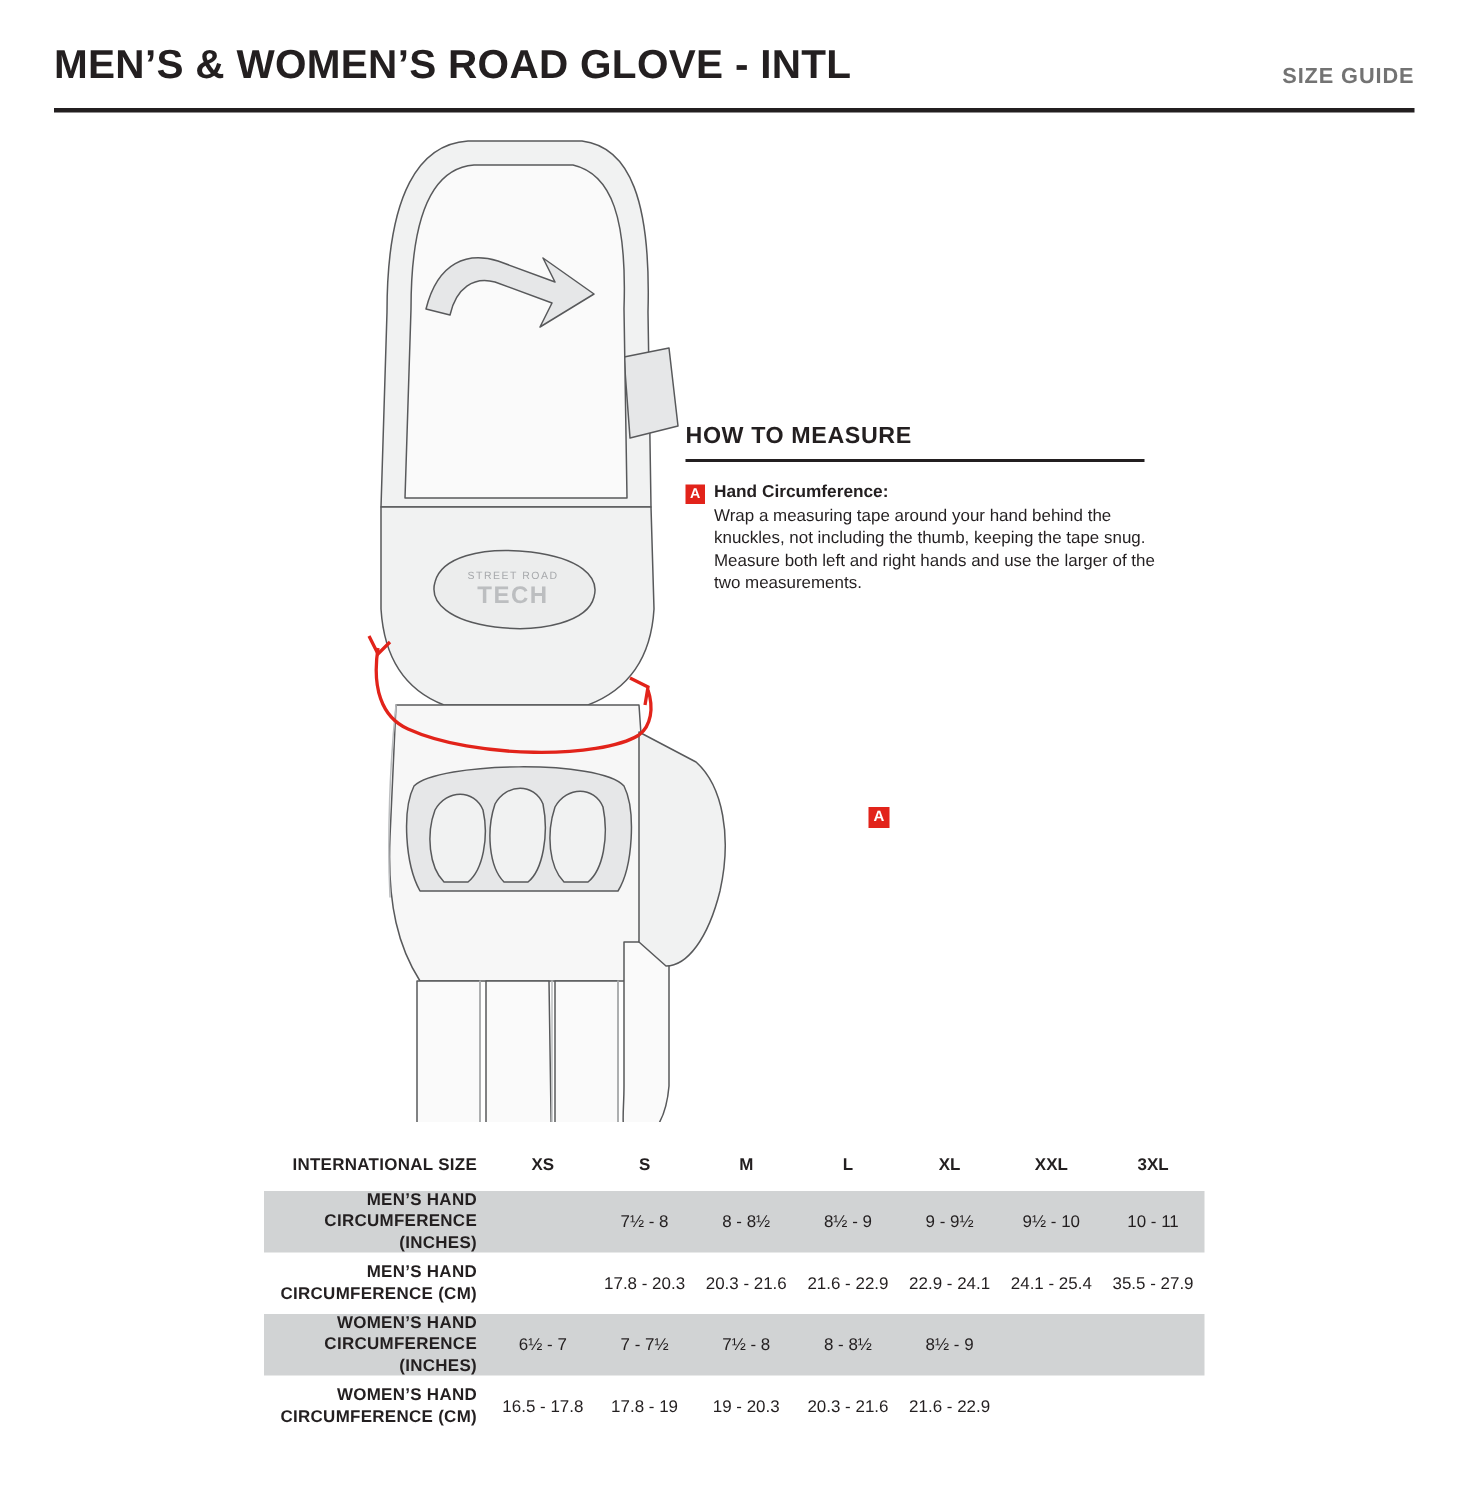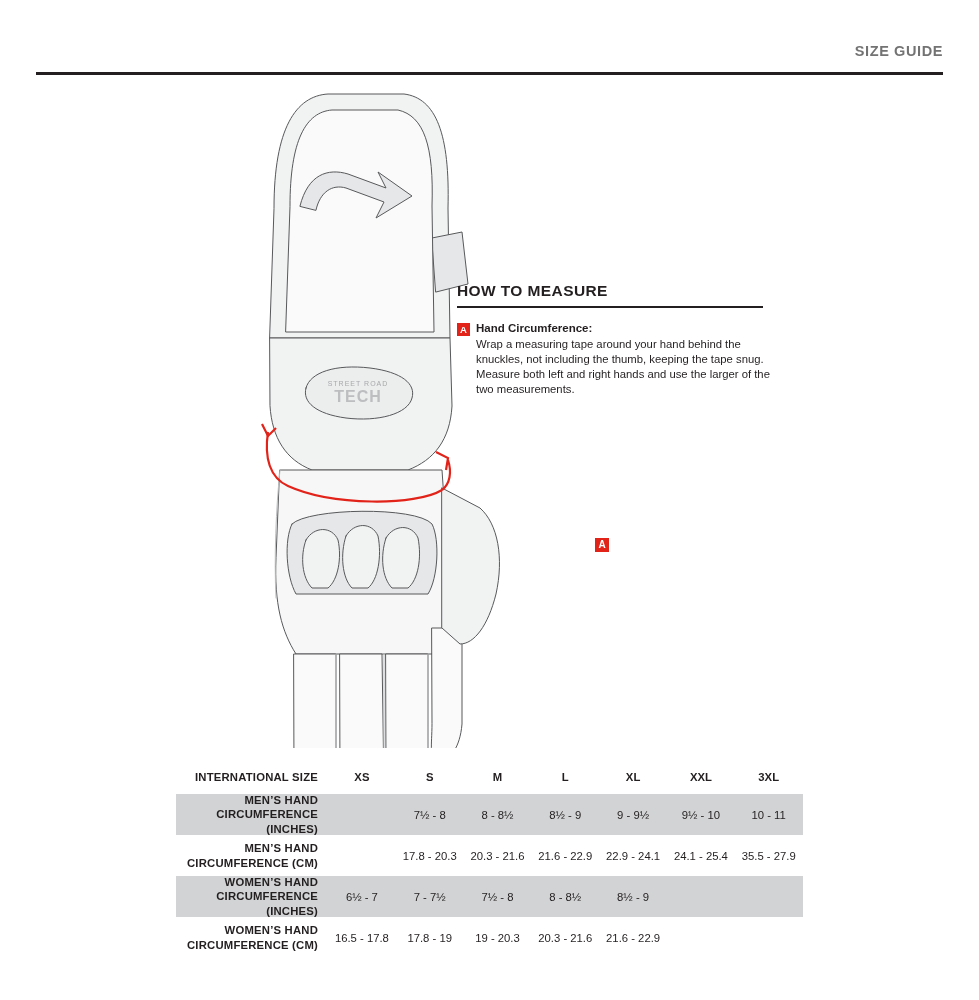--- a/index.html
+++ b/index.html
@@ -51,21 +51,21 @@
     left: 36px;
     right: 36px;
     top: 72px;
     height: 3px;
     background: #231f20;
   }
 
   
   .illustration {
     position: absolute;
-    left: 236px;
+    left: 220px;
     top: 88px;
     width: 300px;
     height: 660px;
   }
 
   
   .howto {
     position: absolute;
     left: 457px;
     top: 282px;
@@ -177,20 +177,21 @@
   }
   .row-head { height: 34px; }
   .row-head .val-cell { font-weight: bold; font-size: 11.3px; }
   .row-head .label-cell { font-weight: bold; }
   .row-data { height: 41px; }
 </style>
 </head>
 <body>
 
 <div class="header">
+  <div class="header-title">MEN’S &amp; WOMEN’S ROAD GLOVE - INTL</div>
   <div class="size-guide-wrap">
     <span class="size-guide-label">SIZE GUIDE</span>
   </div>
   <div class="header-rule"></div>
 </div>
 
 <div class="illustration">
   <svg width="300" height="660" viewBox="0 0 300 660" xmlns="http://www.w3.org/2000/svg">
     <g fill="#f1f2f2" stroke="#58595b" stroke-width="1" stroke-linejoin="round" stroke-linecap="round">
 

